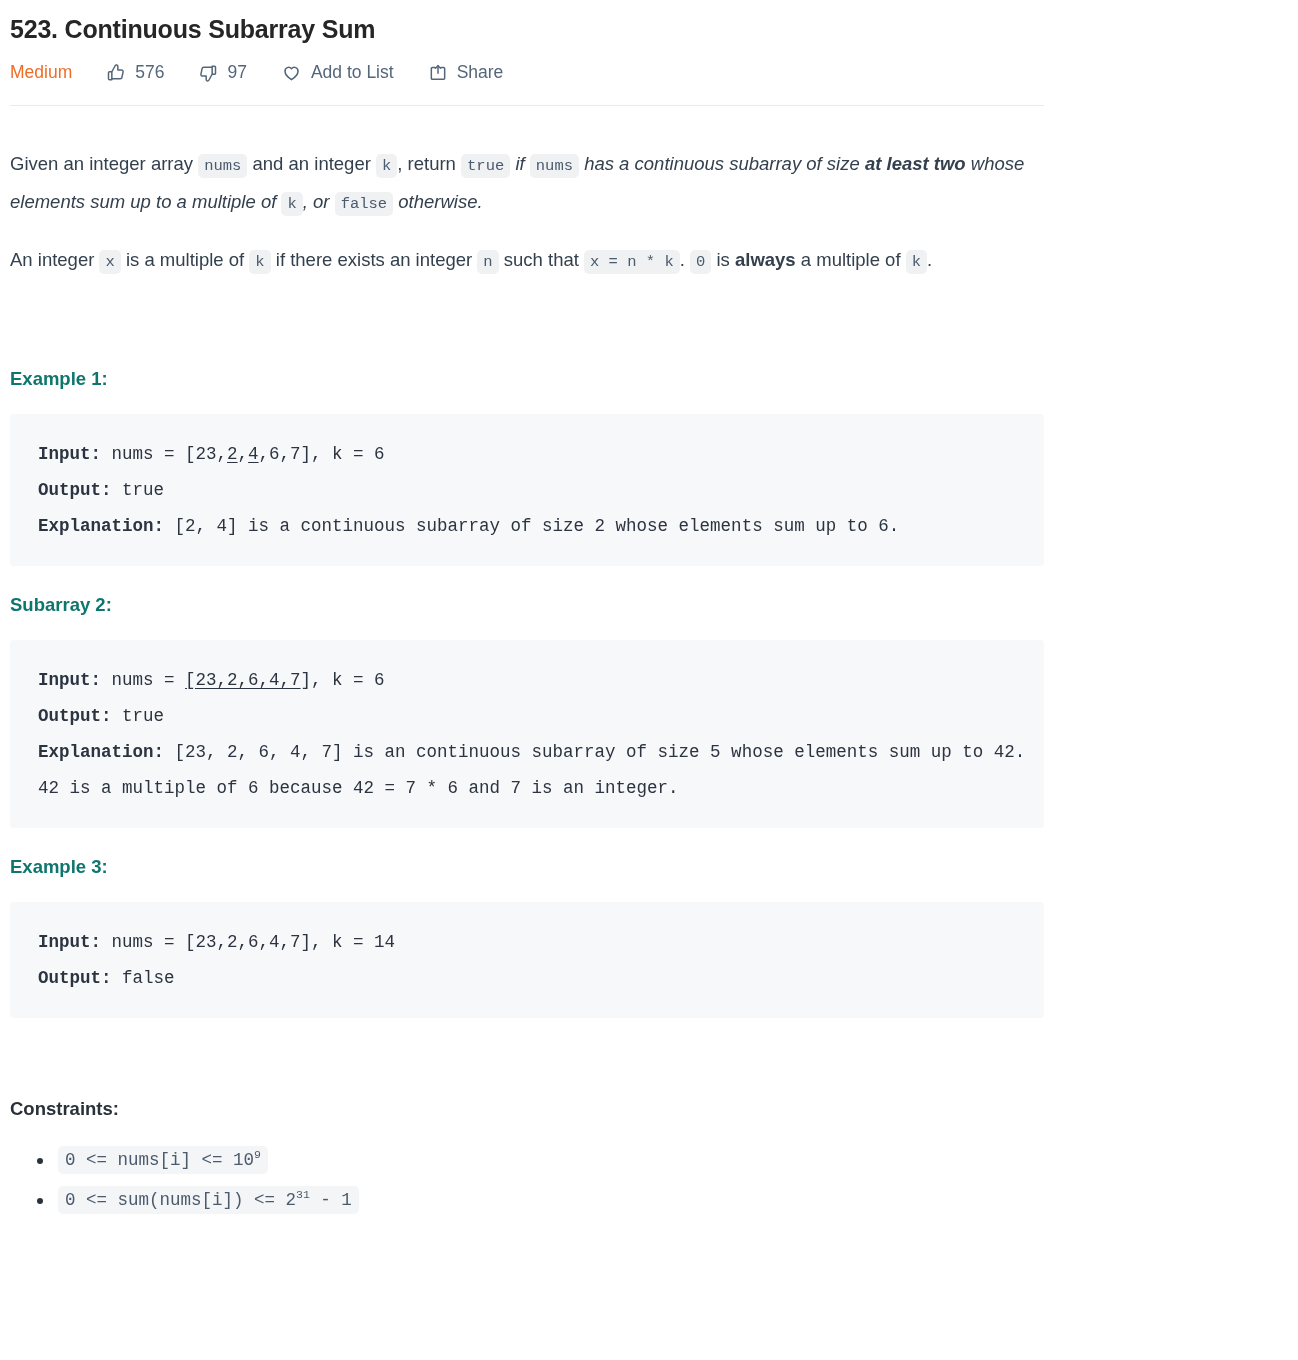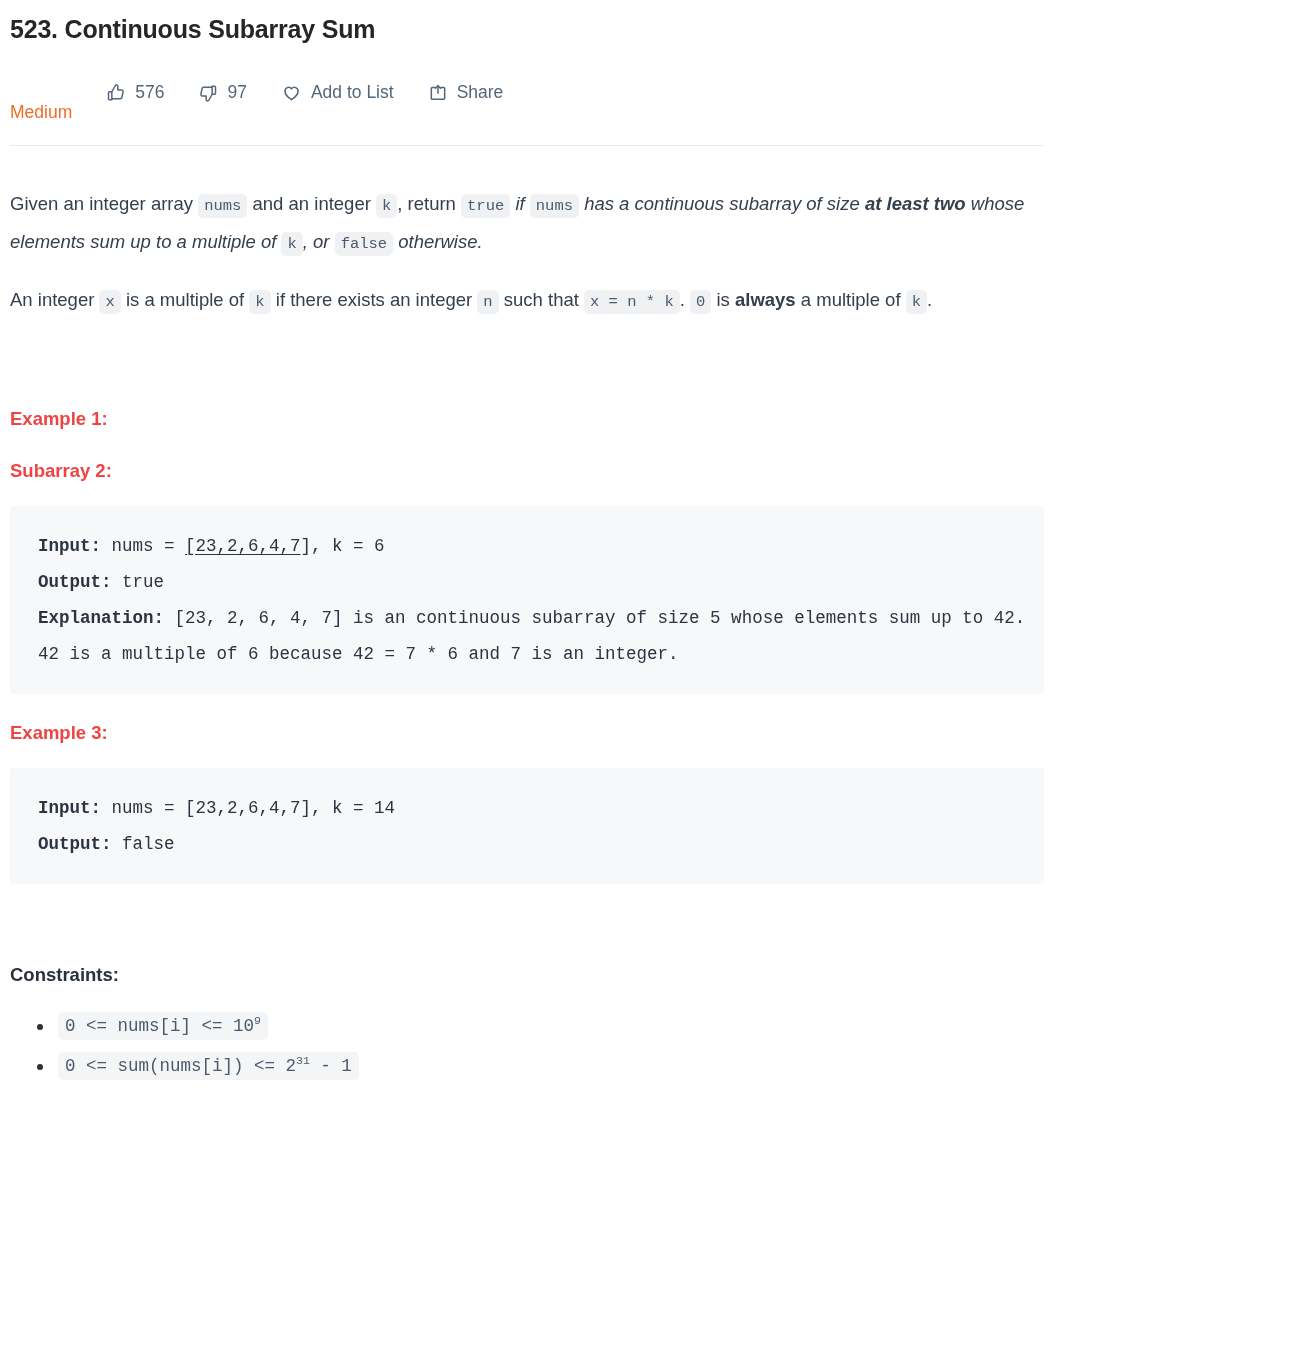--- a/index.html
+++ b/index.html
@@ -37,21 +37,20 @@
     padding: 16px 10px 0 10px;
     gap: 0px;
     font-size: 17.5px;
     color: #5c6b7a;
   }
   .difficulty {
     color: #ef6c26;
     font-size: 17.5px;
     margin-right: 34px;
     white-space: nowrap;
-    margin-top: 40px;
   }
   .meta-item {
     display: inline-flex;
     align-items: center;
     gap: 9px;
     margin-right: 34px;
     color: #54667a;
     white-space: nowrap;
   }
   .meta-item .label { font-size: 17.5px; color: #54667a; }
@@ -85,21 +84,21 @@
     border-radius: 5px;
     padding: 3px 6px;
     white-space: pre;
   }
 
   h3.ex-head {
     margin: 0;
     padding: 0;
     font-size: 18.5px;
     font-weight: bold;
-    color: #ef4444;
+    color: #0f766e;
     line-height: 26px;
   }
   .spacer-lg { height: 86px; }
   .spacer-md { height: 26px; }
   .spacer-xl { height: 80px; }
 
   pre.codeblock {
     margin: 22px 0 0 0;
     background: #f7f8fa;
     border-radius: 4px;
@@ -213,20 +212,23 @@
 
   <div class="content">
 
     <p class="para"><span>Given an integer array </span><code class="inline">nums</code><span> and an integer </span><code class="inline">k</code><span>, return </span><code class="inline">true</code><span class="em"> if </span><code class="inline">nums</code><span class="em"> has a continuous subarray of size </span><span class="em strong">at least two</span><span class="em"> whose elements sum up to a multiple of </span><code class="inline">k</code><span class="em">, or </span><code class="inline">false</code><span class="em"> otherwise.</span></p>
 
     <p class="para second"><span>An integer </span><code class="inline">x</code><span> is a multiple of </span><code class="inline">k</code><span> if there exists an integer </span><code class="inline">n</code><span> such that </span><code class="inline">x = n * k</code><span>. </span><code class="inline">0</code><span> is </span><span class="strong">always</span><span> a multiple of </span><code class="inline">k</code><span>.</span></p>
 
     <div class="spacer-lg"></div>
 
     <h3 class="ex-head">Example 1:</h3>
+    <pre class="codeblock"><span class="kw">Input:</span><span> nums = [23,</span><u>2</u>,<u>4</u><span>,6,7], k = 6</span>
+<span class="kw">Output:</span><span> true</span>
+<span class="kw">Explanation:</span><span> [2, 4] is a continuous subarray of size 2 whose elements sum up to 6.</span></pre>
 
     <div class="spacer-md"></div>
 
     <h3 class="ex-head">Subarray 2:</h3>
     <pre class="codeblock"><span class="kw">Input:</span><span> nums = </span><u>[23,2,6,4,7</u><span>], k = 6</span>
 <span class="kw">Output:</span><span> true</span>
 <span class="kw">Explanation:</span><span> [23, 2, 6, 4, 7] is an continuous subarray of size 5 whose elements sum up to 42. 42 is a multiple of 6 because 42 = 7 * 6 and 7 is an integer.</span></pre>
 
     <div class="spacer-md"></div>
 

